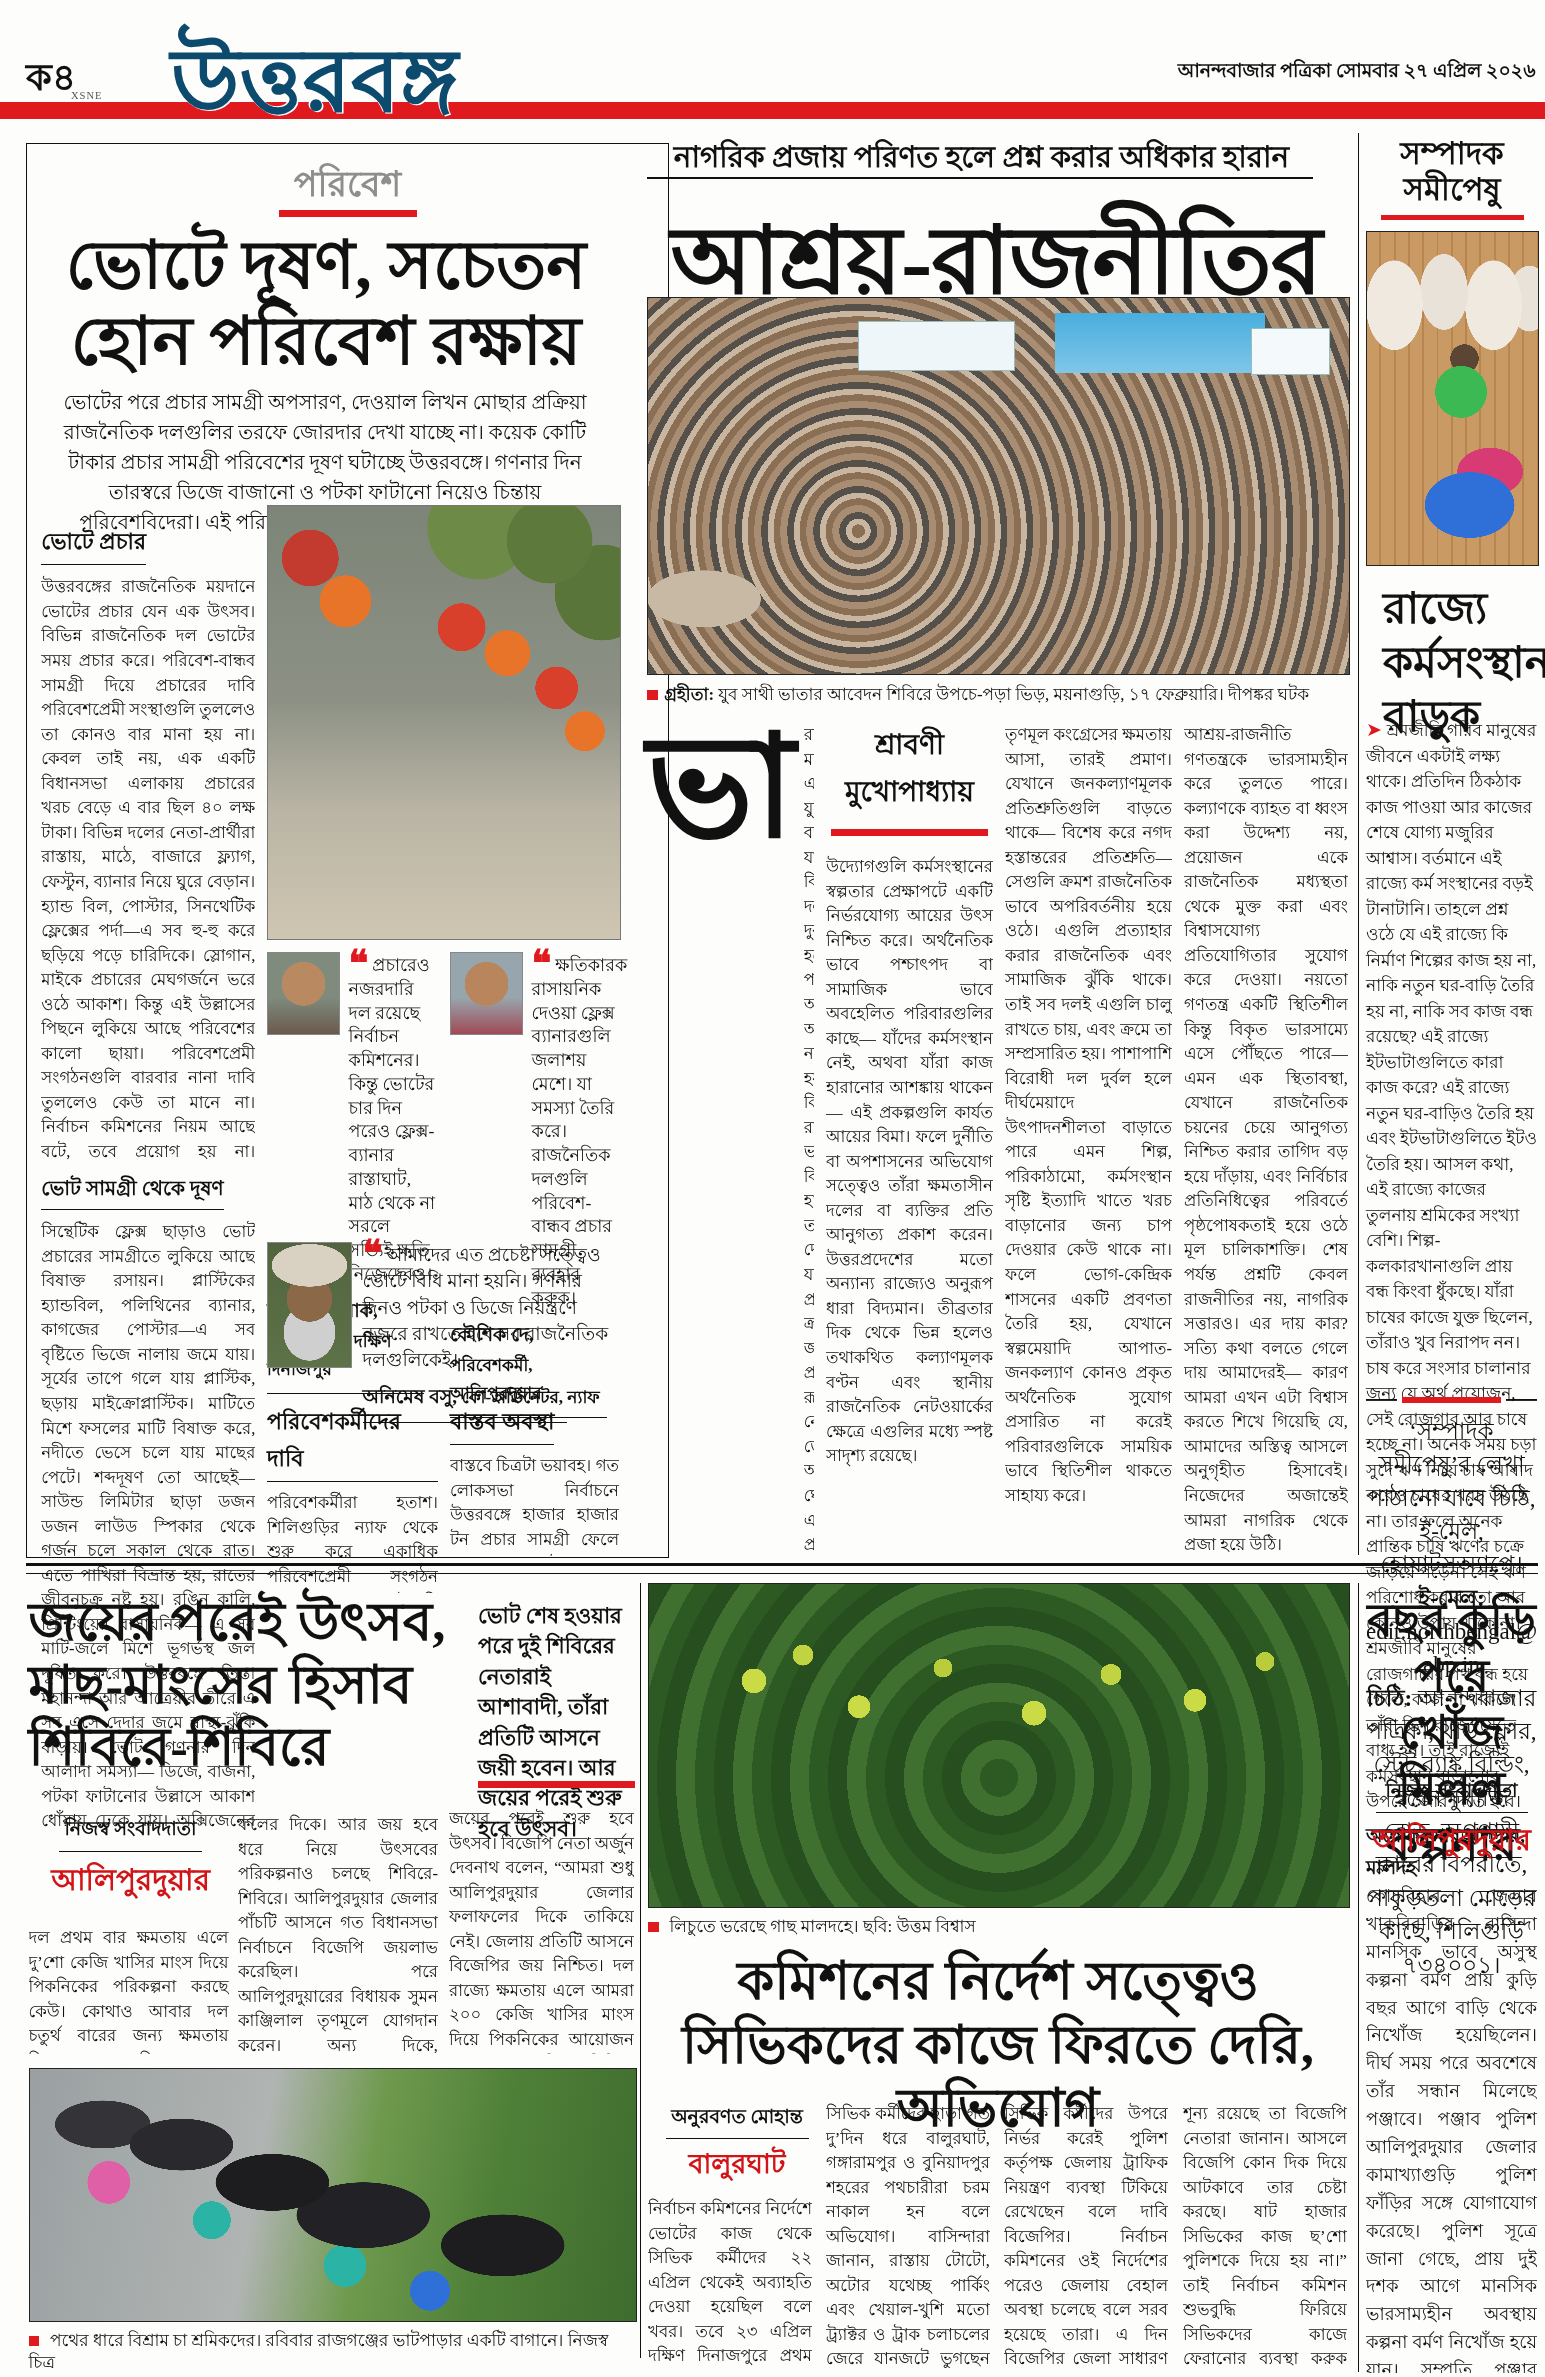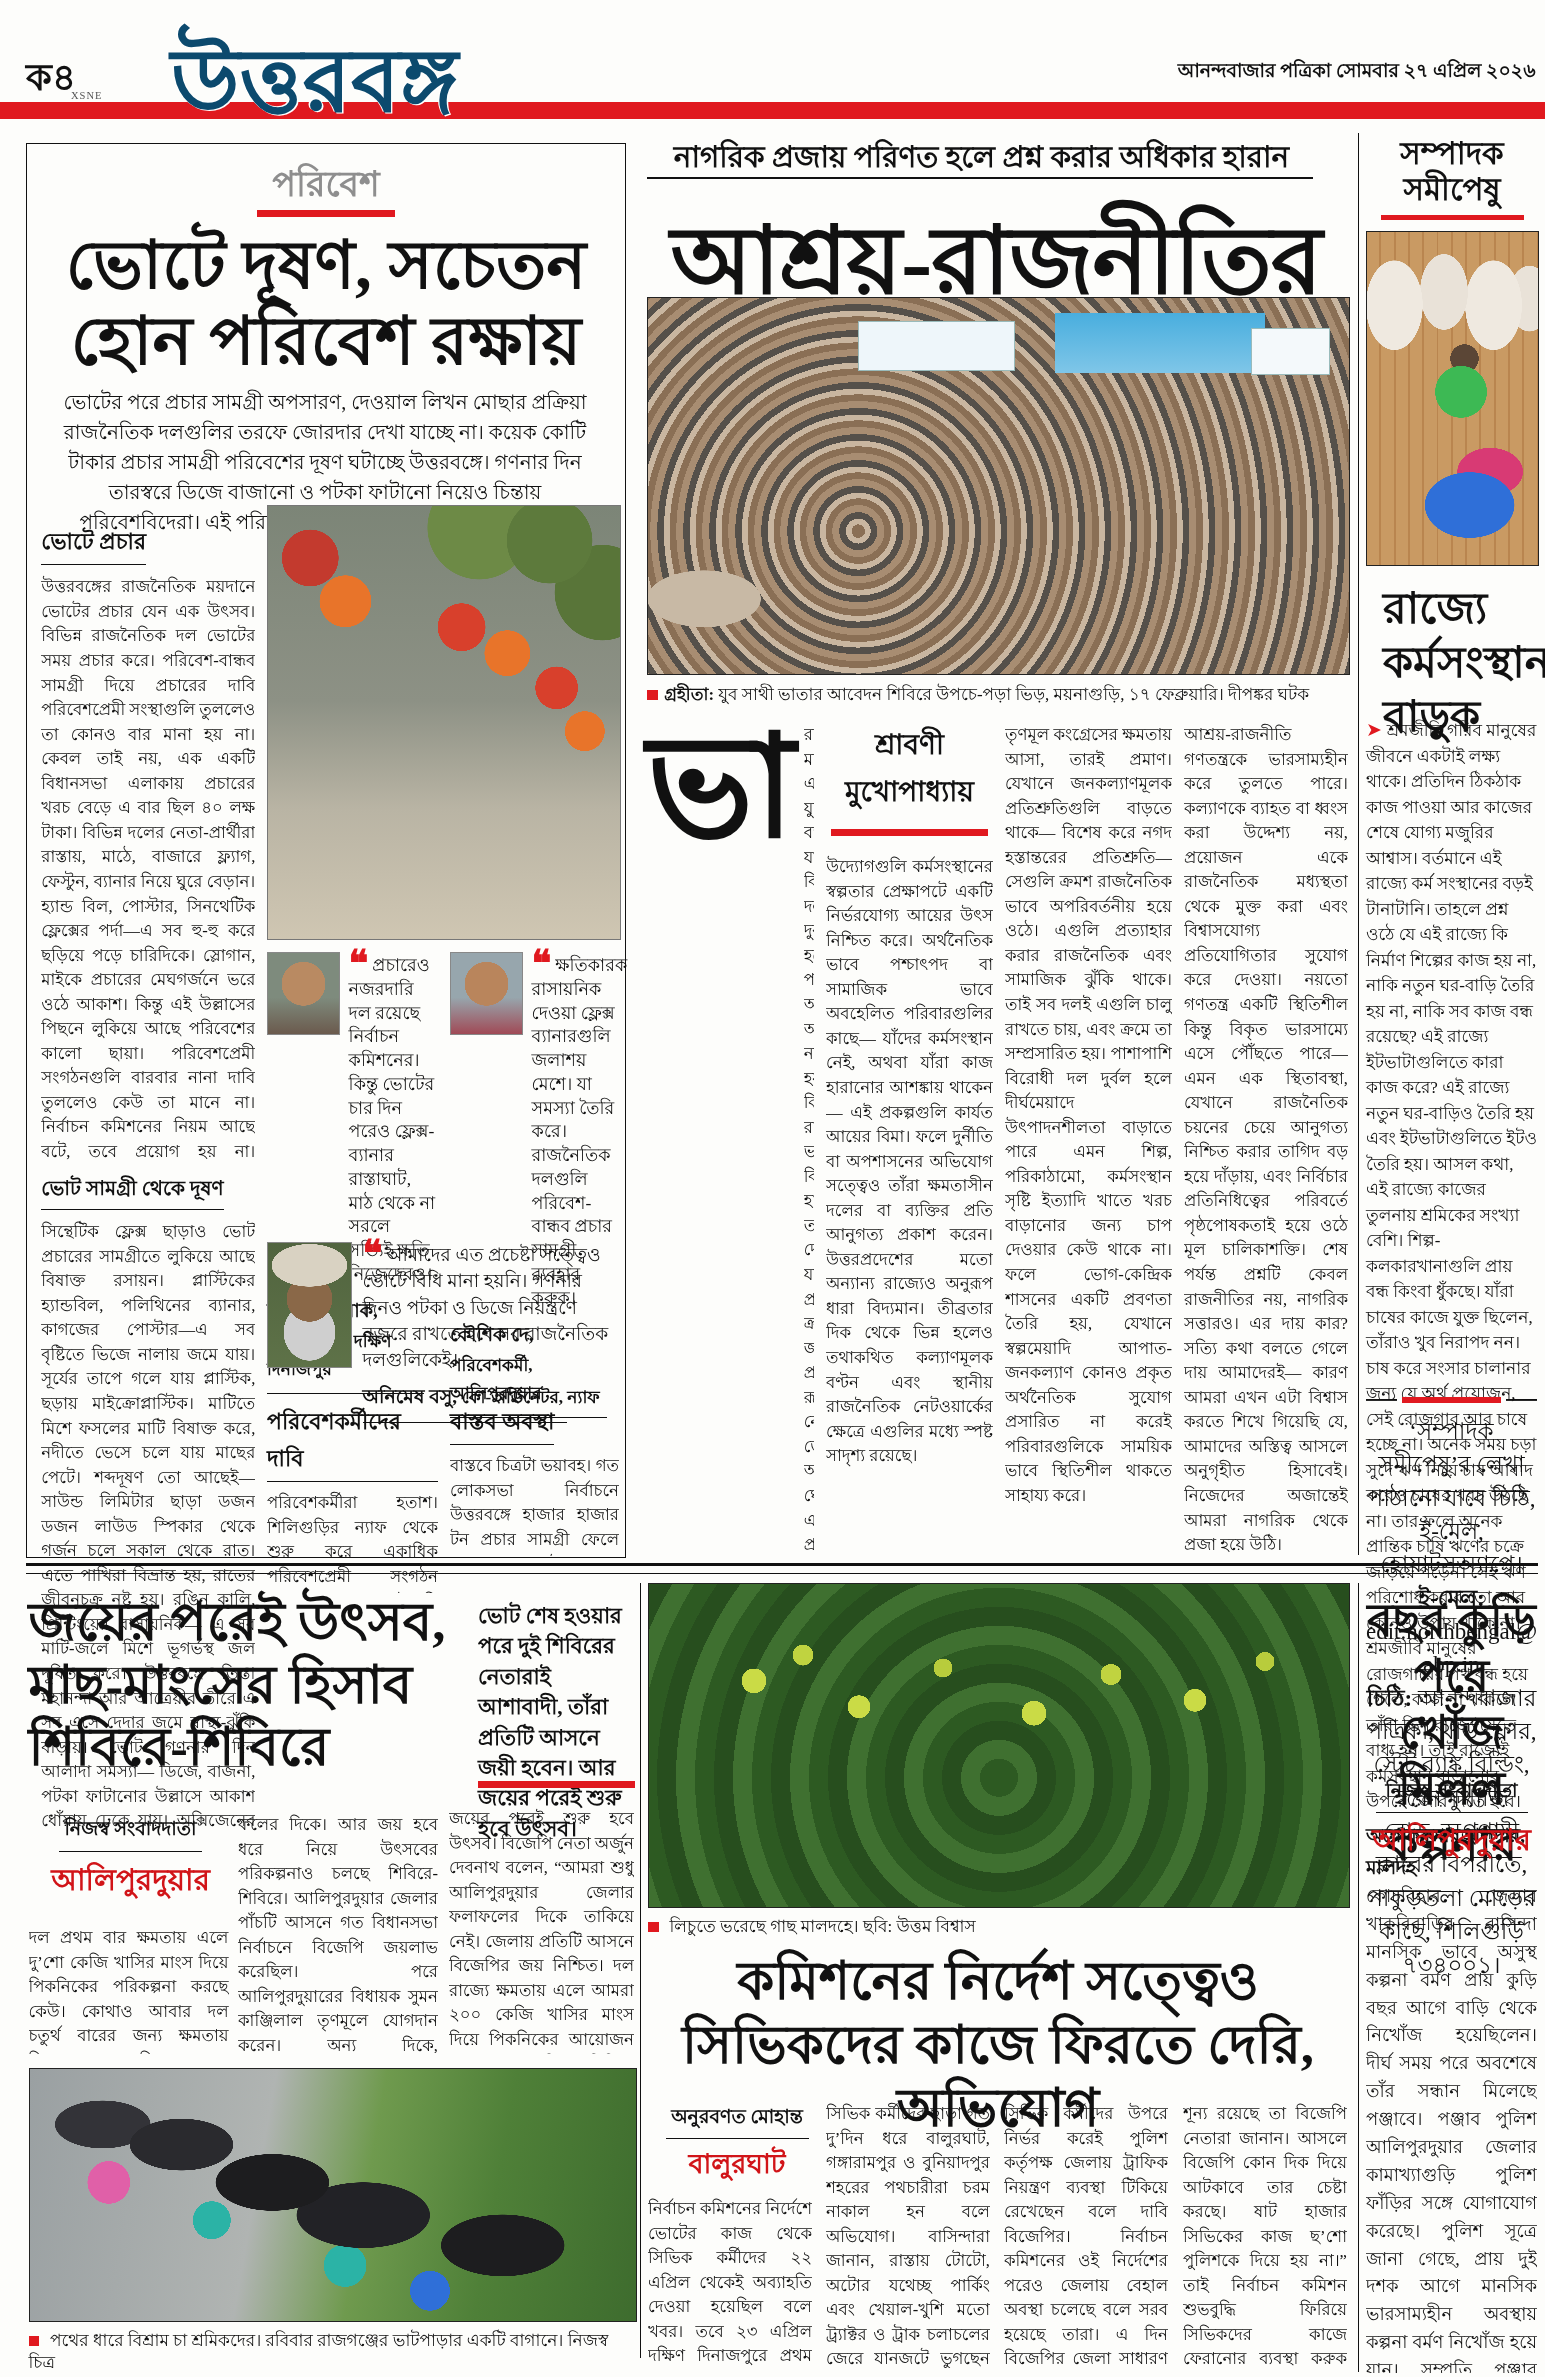--- a/index.html
+++ b/index.html
@@ -24,21 +24,21 @@
 <body>
 
 <div id="page">
 
   <div class="abs" style="left:26px;top:48px;font-size:37px;font-weight:bold;">ক৪</div>
   <div class="abs" style="left:71px;top:90px;font-size:10.5px;color:#555;letter-spacing:1px;">XSNE</div>
   <div class="abs redbar" style="left:0;top:102px;width:1545px;height:17px;"></div>
   <div class="abs" style="left:171px;top:13.3px;font-size:88px;font-weight:bold;color:#0c4a6e;text-shadow:1.4px 1.4px 0 #fff,-1.4px -1.4px 0 #fff;">উত্তরবঙ্গ</div>
   <div class="abs b" style="right:9.5px;top:56px;font-size:19px;">আনন্দবাজার পত্রিকা  সোমবার ২৭ এপ্রিল ২০২৬</div>
 
-  <div class="abs" style="left:26px;top:143px;width:598px;height:1413px;border:1.4px solid #111;">
+  <div class="abs" style="left:26px;top:143px;width:598px;height:1413px;border:1.4px solid #111;padding-left:43px;">
     <div class="abs ctr" style="left:0;top:13.3px;width:100%;font-size:35px;font-weight:bold;color:#8e8e8e;">পরিবেশ</div>
     <div class="abs redbar" style="left:50%;top:66px;width:138px;height:6.7px;transform:translateX(-50%);"></div>
     <div class="abs ctr b" style="left:19px;top:83px;width:560px;font-size:67px;line-height:1.14;">ভোটে দূষণ, সচেতন হোন পরিবেশ রক্ষায়</div>
     <div class="abs ctr" style="left:26px;top:243px;width:544px;font-size:20px;line-height:1.5;font-weight:500;">ভোটের পরে প্রচার সামগ্রী অপসারণ, দেওয়াল লিখন মোছার প্রক্রিয়া রাজনৈতিক দলগুলির তরফে জোরদার দেখা যাচ্ছে না। কয়েক কোটি টাকার প্রচার সামগ্রী পরিবেশের দূষণ ঘটাচ্ছে উত্তরবঙ্গে। গণনার দিন তারস্বরে ডিজে বাজানো ও পটকা ফাটানো নিয়েও চিন্তায় পরিবেশবিদেরা। এই পরিস্থিতি কি বদলাবে? খোঁজ নিলেন শান্তশ্রী মজুমদার</div>
 
     <div class="abs" style="left:14.3px;top:380px;width:214px;">
       <div class="subhead">ভোটে প্রচার</div>
       <div class="body-txt" style="margin-top:10.5px;height:585px;">উত্তরবঙ্গের রাজনৈতিক ময়দানে ভোটের প্রচার যেন এক উৎসব। বিভিন্ন রাজনৈতিক দল ভোটের সময় প্রচার করে। পরিবেশ-বান্ধব সামগ্রী দিয়ে প্রচারের দাবি পরিবেশপ্রেমী সংস্থাগুলি তুললেও তা কোনও বার মানা হয় না। কেবল তাই নয়, এক একটি বিধানসভা এলাকায় প্রচারের খরচ বেড়ে এ বার ছিল ৪০ লক্ষ টাকা। বিভিন্ন দলের নেতা-প্রার্থীরা রাস্তায়, মাঠে, বাজারে ফ্ল্যাগ, ফেস্টুন, ব্যানার নিয়ে ঘুরে বেড়ান। হ্যান্ড বিল, পোস্টার, সিনথেটিক ফ্লেক্সের পর্দা—এ সব হু-হু করে ছড়িয়ে পড়ে চারিদিকে। স্লোগান, মাইকে প্রচারের মেঘগর্জনে ভরে ওঠে আকাশ। কিন্তু এই উল্লাসের পিছনে লুকিয়ে আছে পরিবেশের কালো ছায়া। পরিবেশপ্রেমী সংগঠনগুলি বারবার নানা দাবি তুললেও কেউ তা মানে না। নির্বাচন কমিশনের নিয়ম আছে বটে, তবে প্রয়োগ হয় না। আলিপুরদুয়ার থেকে দক্ষিণ দিনাজপুর গ্রামের রাস্তা থেকে শহরের দেওয়াল— সব জুড়ে যায় প্রচারের জঙ্গলে। লক্ষ লক্ষ টাকা খরচ হয় এ সব সামগ্রীতে, কিন্তু ভোটের পর তার অপসারণ ঘটে না। ফেলে রাখা হয় রাস্তার ধারে, নালায়, খোলা মাঠে। ফলে উত্তরবঙ্গের পরিবেশে কয়েক কোটি টাকার সামগ্রী পরিবেশদূষণের নতুন অধ্যায় যোগ করে।</div>
       <div class="subhead" style="margin-top:12.4px;font-size:20px;">ভোট সামগ্রী থেকে দূষণ</div>
       <div class="body-txt" style="margin-top:10.5px;height:613px;">সিন্থেটিক ফ্লেক্স ছাড়াও ভোট প্রচারের সামগ্রীতে লুকিয়ে আছে বিষাক্ত রসায়ন। প্লাস্টিকের হ্যান্ডবিল, পলিথিনের ব্যানার, কাগজের পোস্টার—এ সব বৃষ্টিতে ভিজে নালায় জমে যায়। সূর্যের তাপে গলে যায় প্লাস্টিক, ছড়ায় মাইক্রোপ্লাস্টিক। মাটিতে মিশে ফসলের মাটি বিষাক্ত করে, নদীতে ভেসে চলে যায় মাছের পেটে। শব্দদূষণ তো আছেই—সাউন্ড লিমিটার ছাড়া ডজন ডজন লাউড স্পিকার থেকে গর্জন চলে সকাল থেকে রাত। এতে পাখিরা বিভ্রান্ত হয়, রাতের জীবনচক্র নষ্ট হয়। রঙিন কালি, প্রিন্টিংয়ের রাসায়নিক— এ সব মাটি-জলে মিশে ভূগর্ভস্থ জল দূষিত করে। উত্তরবঙ্গে তিস্তা মহানন্দা আর আত্রেয়ীর তীরে এ সব এসে দেদার জমে স্বাস্থ্য-ঝুঁকি বাড়ায়। ভোট গণনার দিন আলাদা সমস্যা— ডিজে, বাজনা, পটকা ফাটানোর উল্লাসে আকাশ ধোঁয়ায় ঢেকে যায়। অক্সিজেনের মাত্রা কমে, শ্বাসকষ্ট বাড়ে। এই দূষণ দীর্ঘমেয়াদি ক্ষতি করে।</div>

